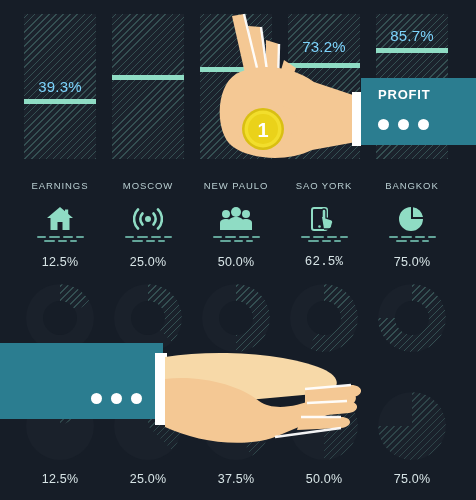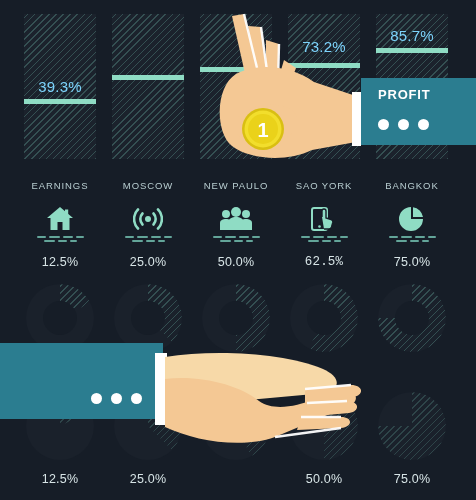--- a/index.html
+++ b/index.html
@@ -443,20 +443,21 @@
     </div>
     <div class="pct-bot">25.0%</div>
   </div>
   <div class="pie-cell" style="left:194px; top:392px;">
     <div class="pie-wrap">
       <div class="ring-base"></div>
       <div class="arc-clip">
         <div class="arc-fill hatch-soft" style="clip-path: polygon(50% 50%, 50% 0%, 100% 0%, 100% 100%, 75% 100%);"></div>
       </div>
     </div>
+    <div class="pct-bot">37.5%</div>
   </div>
   <div class="pie-cell" style="left:282px; top:392px;">
     <div class="pie-wrap">
       <div class="ring-base"></div>
       <div class="arc-clip">
         <div class="arc-fill hatch-soft" style="clip-path: polygon(50% 50%, 50% 0%, 100% 0%, 100% 100%, 50% 100%);"></div>
       </div>
     </div>
     <div class="pct-bot">50.0%</div>
   </div>

